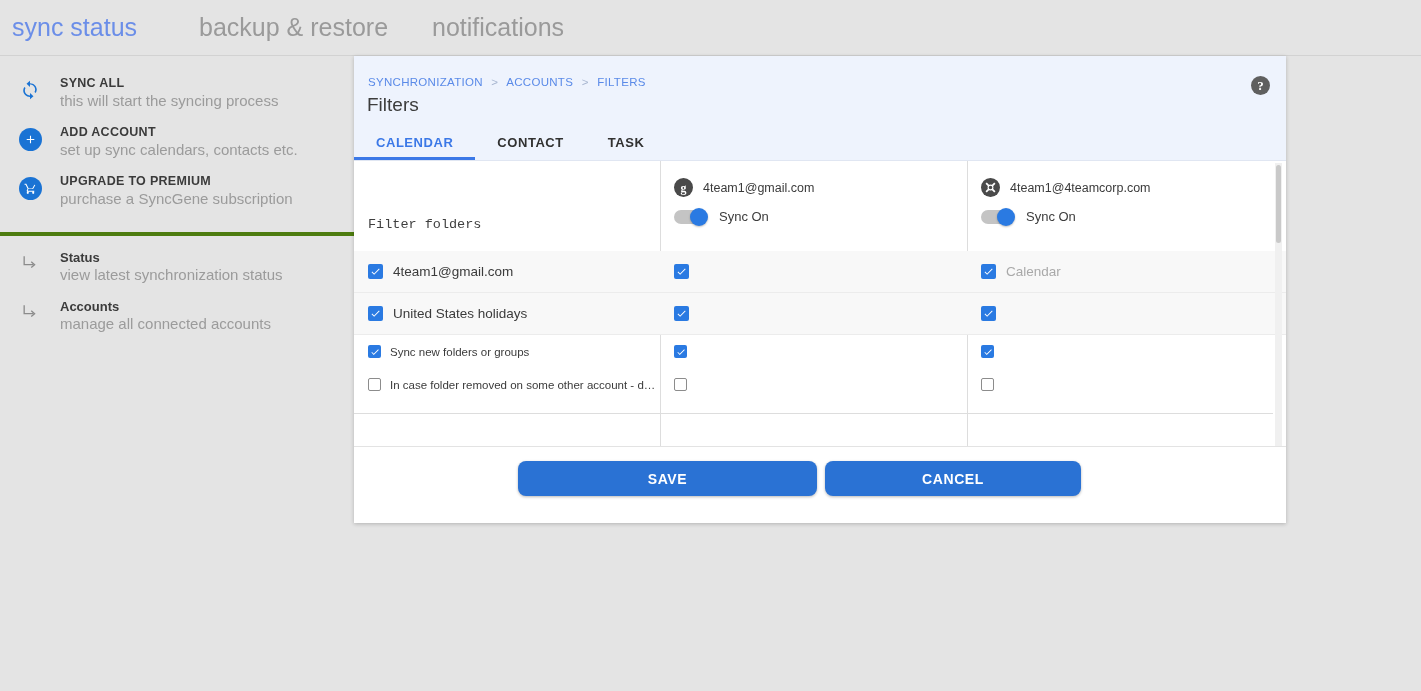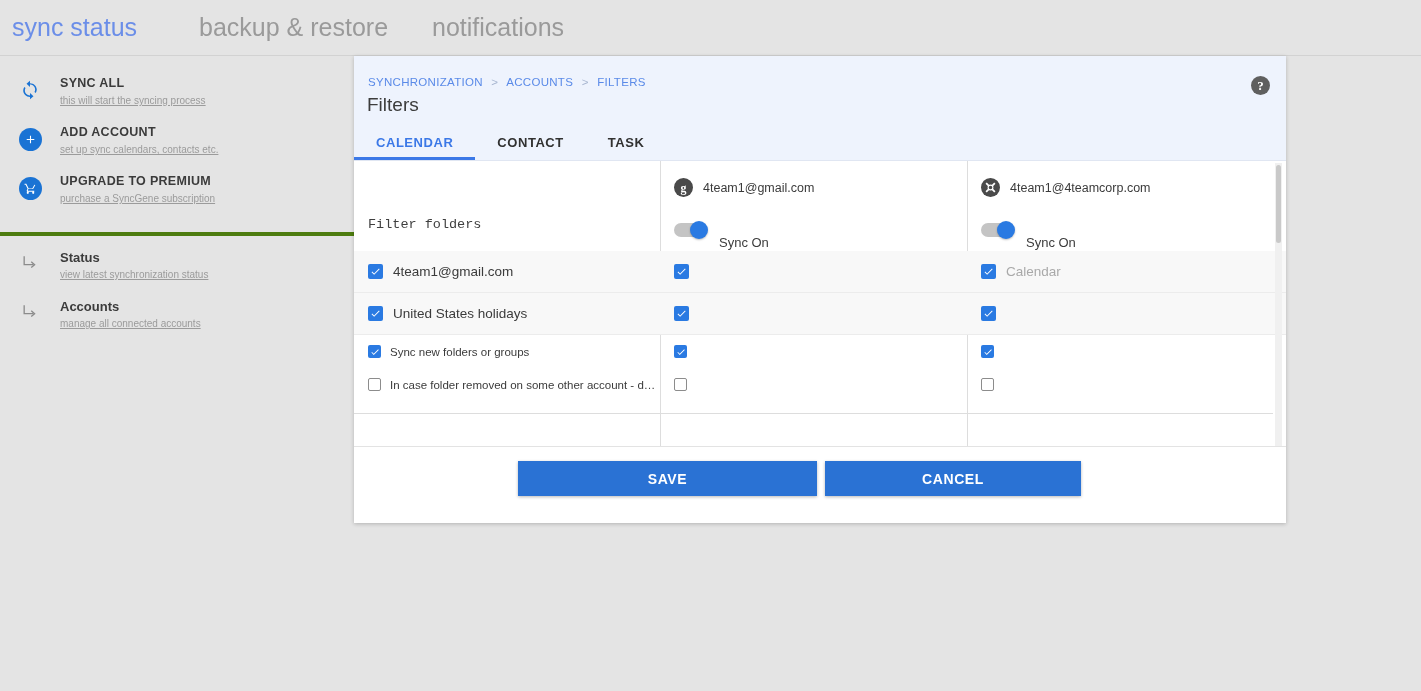--- a/index.html
+++ b/index.html
@@ -50,21 +50,21 @@
     display: flex; justify-content: center; align-items: flex-start;
     padding-top: 3px;
   }
   .side-txt { padding-left: 12px; }
   .side-title {
     font-size: 12.5px; font-weight: bold; color: #3b3b3b;
     letter-spacing: .3px; line-height: 15px;
   }
   .side-title.mixed { font-weight: bold; letter-spacing: 0; font-size: 13px; }
   .side-sub {
-    font-size: 10px; color: #9b9b9b; line-height: 16px; margin-top: 2px; text-decoration: underline;
+    font-size: 15px; color: #9b9b9b; line-height: 16px; margin-top: 2px;
   }
   .circle-ico {
     width: 23px; height: 23px; border-radius: 50%;
     background: #1a73d4;
     display: flex; align-items: center; justify-content: center;
     color: #fff;
   }
   .arrow-ico { color: #8b8b8b; }
 
   
@@ -147,21 +147,21 @@
   .switch {
     width: 33px; height: 14px; border-radius: 7px;
     background: #c4c4c4; position: relative;
   }
   .switch .knob {
     position: absolute; right: -1px; top: -2px;
     width: 18px; height: 18px; border-radius: 50%;
     background: #2a7ae2;
     box-shadow: 0 1px 2px rgba(0,0,0,.25);
   }
-  .switch-label { font-size: 13px; color: #3c3c3c; margin-left: 12px; margin-top: 26px; }
+  .switch-label { font-size: 13px; color: #3c3c3c; margin-left: 12px; }
 
   .frow {
     height: 42px; display: flex; align-items: center;
     position: relative; border-bottom: 1px solid #ececec;
   }
   .frow.alt { background: #f8f8f8; }
   .frow .c0 { width: 306px; padding-left: 14px; display:flex; align-items:center; }
   .frow .c1 { width: 307px; padding-left: 14px; display:flex; align-items:center; }
   .frow .c2 { width: 307px; padding-left: 14px; display:flex; align-items:center; }
   .flabel { font-size: 13.5px; color: #3b3b3b; margin-left: 10px; }
@@ -207,20 +207,21 @@
     height: 77px; background: #fff; position: relative;
     border-top: 1px solid #e3e3e3;
   }
   .btn {
     position: absolute; top: 14px; height: 35px;
     background: #2a72d4; color: #fff;
     font-size: 14px; font-weight: bold; letter-spacing: .6px;
     display: flex; align-items: center; justify-content: center;
     cursor: pointer;
     box-shadow: 0 1px 3px rgba(0,0,0,.28);
+    border-radius: 8px;
   }
   .btn-save { left: 164px; width: 299px; }
   .btn-cancel { left: 471px; width: 256px; }
 </style>
 </head>
 <body>
 
 <div class="topnav">
   <div class="topnav-item active tn0">sync status</div>
   <div class="topnav-item tn1">backup &amp; restore</div>

